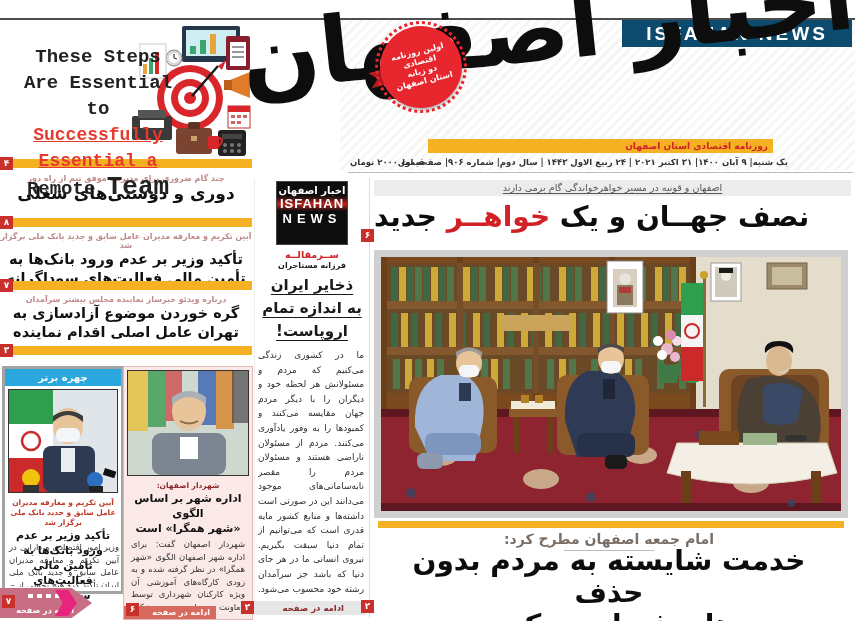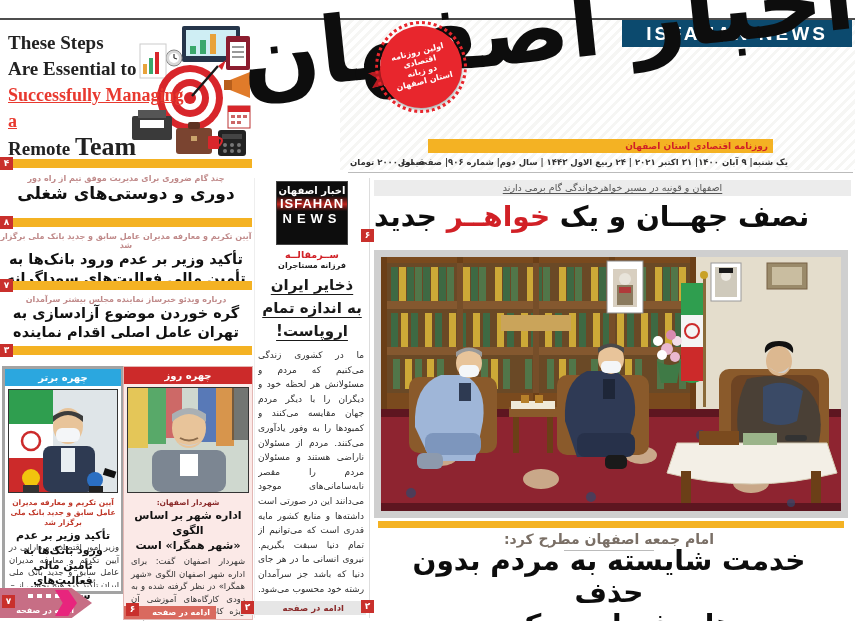--- a/index.html
+++ b/index.html
@@ -26,21 +26,21 @@
   .badge .txt{position:absolute;inset:0;color:#fff;font-size:8px;line-height:10px;font-weight:bold;
               display:flex;flex-direction:column;justify-content:center;text-align:center;}
   .tagline-bar{position:absolute;left:428px;top:139px;width:345px;height:14px;background:#f4b223;z-index:1;}
   .tagline{position:absolute;right:95px;top:141px;color:#d12026;font-size:9px;font-weight:bold;z-index:2;}
   .dateline-row{position:absolute;left:348px;top:154px;width:505px;height:18px;
                 border-bottom:1px solid #bbb;z-index:2;}
   .dateline{position:absolute;right:65px;top:3px;font-size:8.5px;color:#333;font-weight:bold;}
   .price{position:absolute;left:2px;top:3px;font-size:8.5px;color:#333;font-weight:bold;}
 
   
-  .promo-text{position:absolute;left:8px;top:30px;width:180px;font-family:Liberation Serif, serif;z-index:2;}
+  .promo-text{position:absolute;left:8px;top:44px;width:180px;font-family:Liberation Mono, monospace;z-index:2;text-align:center;}
   .promo-l{font-size:19px;font-weight:bold;color:#222;line-height:26px;}
   .promo-red{font-size:18px;font-weight:bold;color:#e8392f;text-decoration:underline;line-height:26px;}
   .promo-team{font-size:26px;font-weight:bold;color:#222;}
   .promo-art{position:absolute;left:130px;top:22px;z-index:1;}
 
   
   .ybar{position:absolute;height:9px;background:#f4b223;}
   .pnum{position:absolute;width:13px;height:13px;background:#c9302c;color:#fff;font-size:9px;
         line-height:13px;text-align:center;font-weight:bold;z-index:5;}
 
@@ -132,21 +132,21 @@
   <div class="tagline rtl">روزنامه اقتصادی استان اصفهان</div>
 
   <div class="dateline-row">
     <span class="dateline rtl">یک شنبه| ۹ آبان ۱۴۰۰| ۳۱ اکتبر ۲۰۲۱ | ۲۴ ربیع الاول ۱۴۴۳ | سال دوم| شماره ۹۰۶| صفحه اول</span>
     <span class="price rtl">قیمت ۲۰۰۰ تومان</span>
   </div>
 
   <div class="promo-text">
     <div class="promo-l">These Steps</div>
     <div class="promo-l">Are Essential to</div>
-    <div class="promo-red">Successfully Managing a</div>
+    <div class="promo-red">Successfully Essential a</div>
     <div class="promo-l"><span>Remote </span><span class="promo-team">Team</span></div>
   </div>
 
   <svg class="promo-art" width="122" height="136" viewBox="0 0 122 136">
     <g>
         <rect x="52" y="4" width="58" height="36" rx="2" fill="#25354a"></rect>
         <rect x="56" y="8" width="50" height="26" fill="#cfeef4"></rect>
         <rect x="60" y="24" width="6" height="8" fill="#3aa86c"></rect>
         <rect x="70" y="18" width="6" height="14" fill="#3aa86c"></rect>
         <rect x="80" y="12" width="6" height="20" fill="#e8a33a"></rect>
@@ -278,21 +278,20 @@
   <div class="abs rtl fb-body" style="left:5px;top:541px;width:110px;height:46px;overflow:hidden;">وزیر امور اقتصادی و دارایی در آیین تکریم و معارفه مدیران عامل سابق و جدید بانک ملی ایران تأکید کرد هیچ بخشی از –</div>
 
   <div class="magenta-arrow">
     <div class="dash"></div>
     <div class="lbl rtl">ادامه در صفحه</div>
   </div>
   <div class="magenta-chip"></div>
   <div class="pnum" style="left:2px;top:595px;">۷</div>
 
   <div class="face-box" style="left:123px;width:128px;height:252px;border:1px solid #e3b7b4;background:#fbe9e7;">
-    <div class="face-head rtl" style="background:#cc2a2a;">چهره روز</div>
     <div class="face-photo" style="height:104px;background:#fff;">
       <svg width="120" height="104" viewBox="0 0 120 104">
         <rect width="120" height="104" fill="#cfd8cf"></rect>
         <g>
             <rect x="0" y="0" width="20" height="60" fill="#e8c23a" opacity=".8"></rect>
             <rect x="20" y="0" width="18" height="56" fill="#3a9e4f" opacity=".8"></rect>
             <rect x="38" y="0" width="16" height="50" fill="#cc3a3a" opacity=".7"></rect>
             <rect x="70" y="0" width="18" height="54" fill="#3a62b0" opacity=".8"></rect>
             <rect x="88" y="0" width="18" height="58" fill="#d8842a" opacity=".8"></rect>
             <rect x="104" y="0" width="16" height="52" fill="#333" opacity=".6"></rect>

